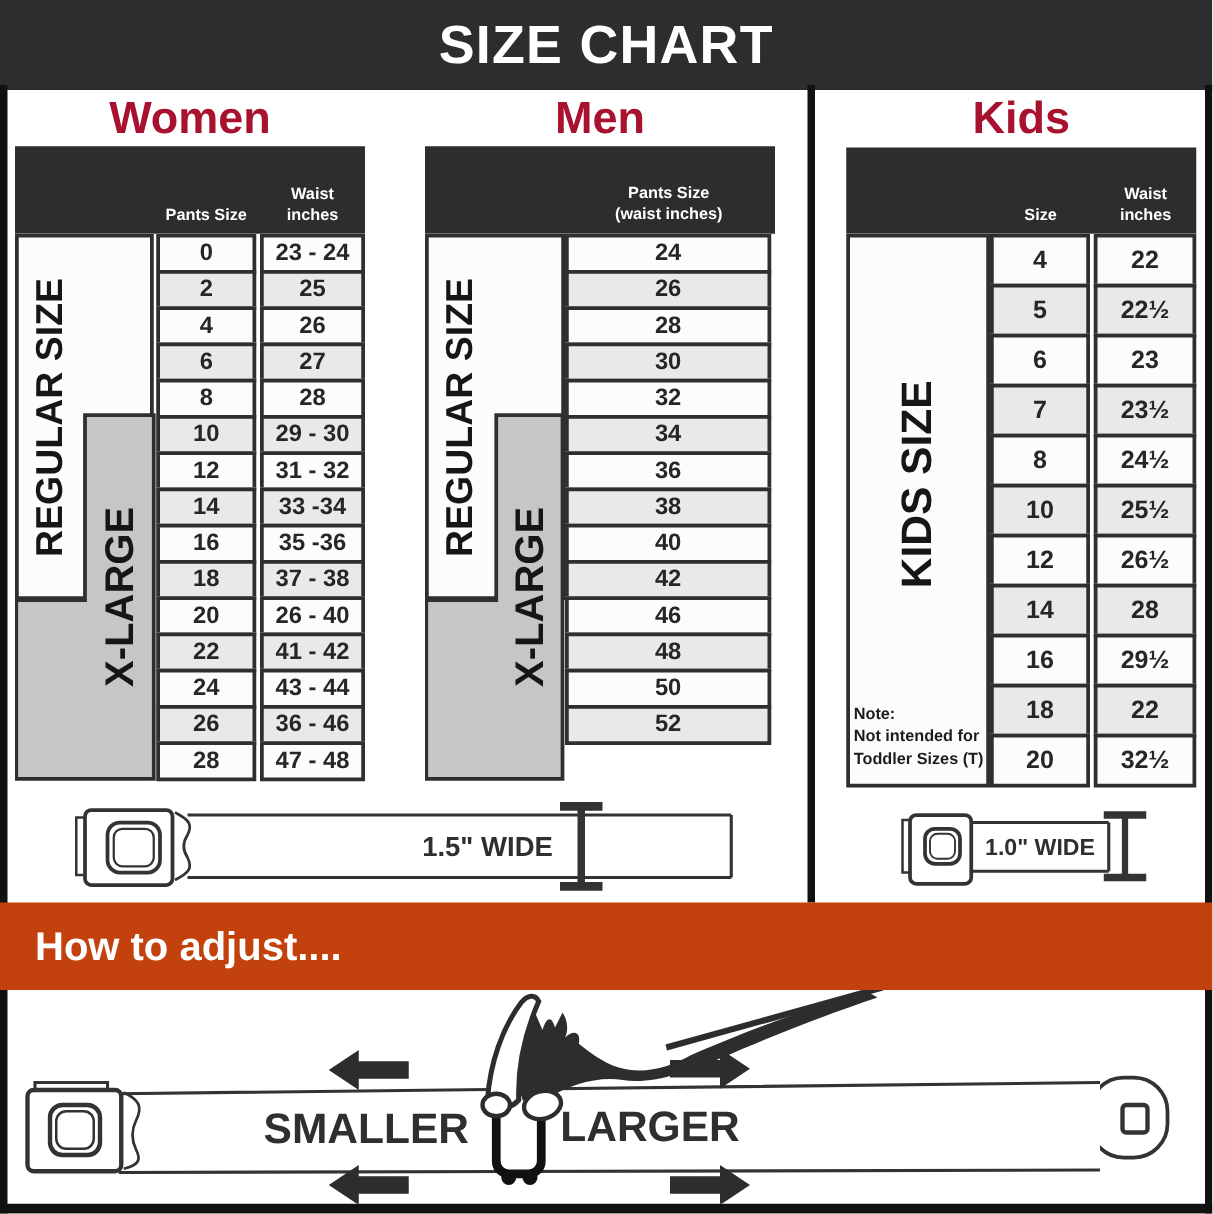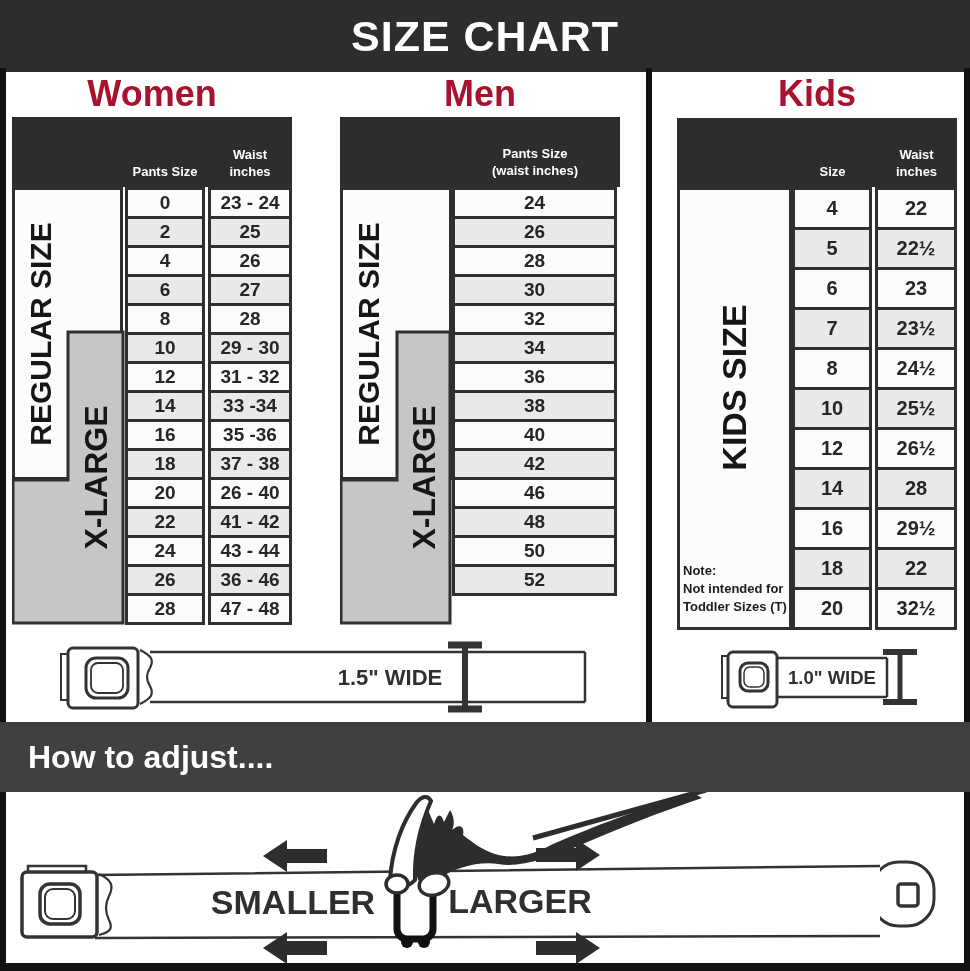--- a/index.html
+++ b/index.html
@@ -35,21 +35,21 @@
   .c-single{flex:1;}
   
   .whitebox{box-sizing:border-box;border:3px solid #2f2f2f;background:#fcfcfc;}
   .vlab{display:flex;align-items:center;justify-content:center;}
   .vlab span{transform:rotate(-90deg);white-space:nowrap;font-weight:bold;color:#161616;}
   .vlab-reg span{font-size:30px;}
   .vlab-xl span{font-size:32px;}
   .vlab-kids span{font-size:34px;}
   .note{font-size:13px;font-weight:bold;color:#1c1c1c;line-height:18px;}
   
-  .adjust-band{left:0;top:722px;width:970px;height:70px;background:#404040;display:flex;align-items:center;}
+  .adjust-band{left:0;top:722px;width:970px;height:70px;background:#c2410c;display:flex;align-items:center;}
   .adjust-title{color:#fff;font-size:32px;font-weight:bold;padding-left:28px;}
   svg text{font-family:"Liberation Sans",sans-serif;font-weight:bold;fill:#2f2f2f;}
 </style>
 </head>
 <body>
 
 <div id="page">
 
   <div class="abs banner">
     <div class="banner-title">SIZE CHART</div>

